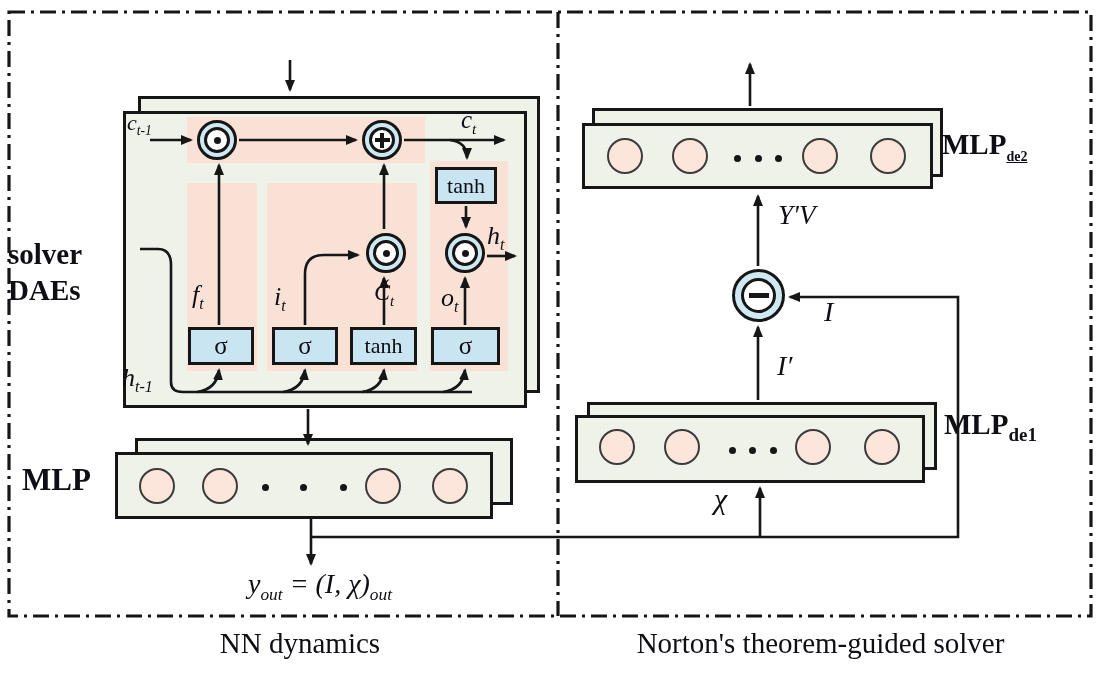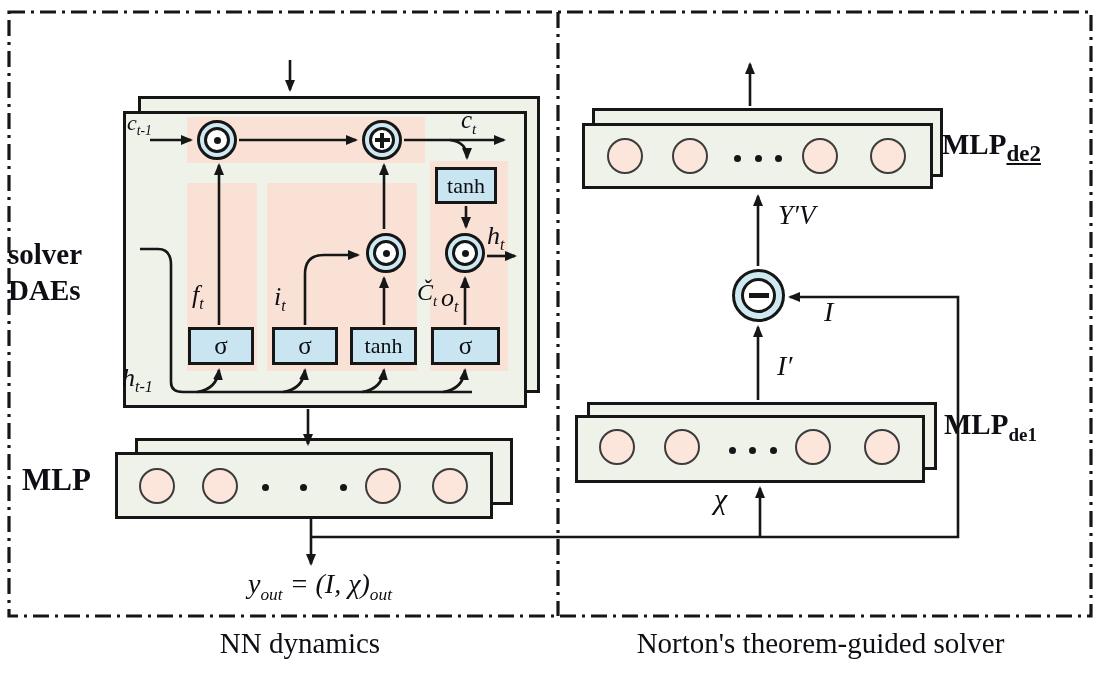--- a/index.html
+++ b/index.html
@@ -182,38 +182,38 @@
   <div class="mdot" style="left:749px; top:447px;"></div>
   <div class="mdot" style="left:770px; top:447px;"></div>
   <div class="neuron" style="left:795px; top:429px;"></div>
   <div class="neuron" style="left:864px; top:429px;"></div>
 
 
   <div class="lbl math" style="left:127px; top:110px; font-size:22px;">c<sub>t-1</sub></div>
   <div class="lbl math" style="left:461px; top:106px; font-size:25px;">c<sub>t</sub></div>
   <div class="lbl math" style="left:192px; top:280px; font-size:26px;">f<sub>t</sub></div>
   <div class="lbl math" style="left:274px; top:282px; font-size:26px;">i<sub>t</sub></div>
-  <div class="lbl math" style="left:374px; top:279px; font-size:24px;margin-left:43px;">Č<sub>t</sub></div>
+  <div class="lbl math" style="left:374px; top:279px; font-size:24px;">Č<sub>t</sub></div>
   <div class="lbl math" style="left:441px; top:283px; font-size:26px;">o<sub>t</sub></div>
   <div class="lbl math" style="left:122px; top:363px; font-size:26px;">h<sub>t-1</sub></div>
   <div class="lbl math" style="left:487px; top:221px; font-size:26px;">h<sub>t</sub></div>
 
   <div class="lbl boldlbl" style="left:8px; top:236px; width:112px; font-size:29px; line-height:36px;">
     <div>solver</div>
     <div>DAEs</div>
   </div>
 
   <div class="lbl boldlbl" style="left:22px; top:462px; font-size:31px;">MLP</div>
 
   <div class="lbl ctr" style="left:140px; top:627px; width:320px; font-size:29px;">NN dynamics</div>
 
   <div class="lbl math ctr" style="left:165px; top:568px; width:310px; font-size:28px;">y<sub>out</sub> = (I, χ)<sub>out</sub></div>
 
 
-  <div class="lbl boldlbl" style="left:942px; top:128px; font-size:29px;"><span>MLP</span><sub style="font-size:23px;text-decoration:underline;">de2</sub></div>
+  <div class="lbl boldlbl" style="left:942px; top:128px; font-size:29px;"><span>MLP</span><sub style="font-size:14px;text-decoration:underline;">de2</sub></div>
 
   <div class="lbl math" style="left:778px; top:200px; font-size:27px;text-align:center;">Y′V</div>
   <div class="lbl math" style="left:824px; top:296px; font-size:28px;">I</div>
   <div class="lbl math" style="left:777px; top:350px; font-size:28px;">I′</div>
 
   <div class="lbl boldlbl" style="left:944px; top:408px; font-size:29px;"><span>MLP</span><sub style="font-size:19px;">de1</sub></div>
 
   <div class="lbl math" style="left:714px; top:482px; font-size:30px;">χ</div>
 
   <div class="lbl ctr" style="left:548px; top:627px; width:545px; font-size:29px;">Norton's theorem-guided solver</div>

